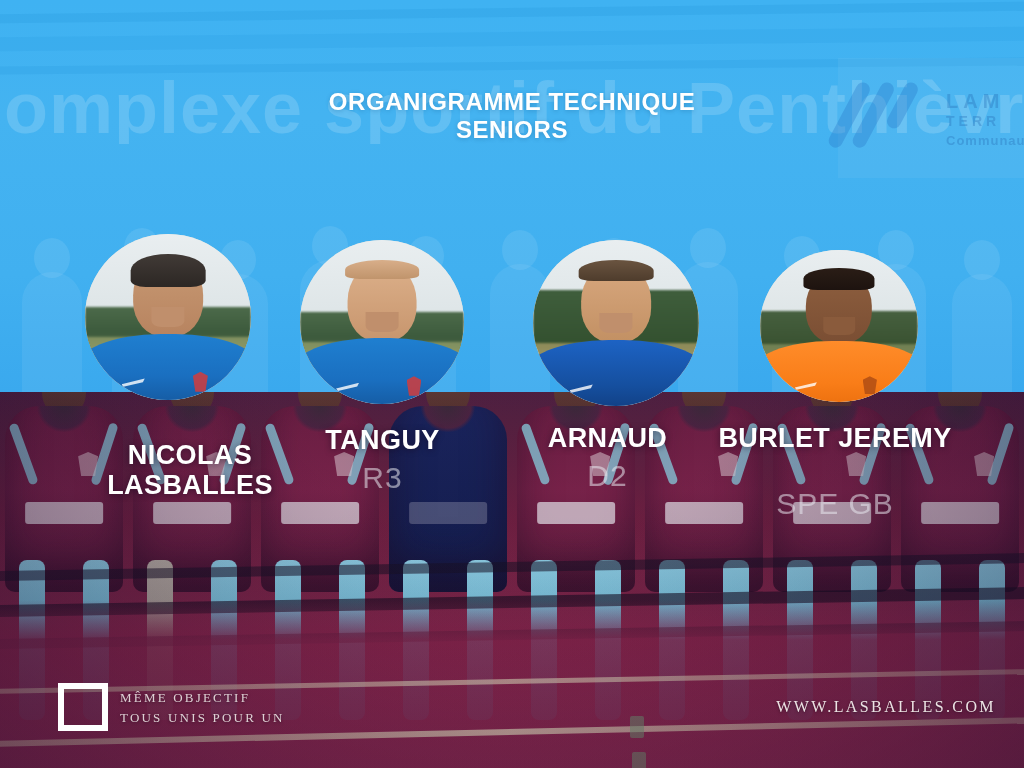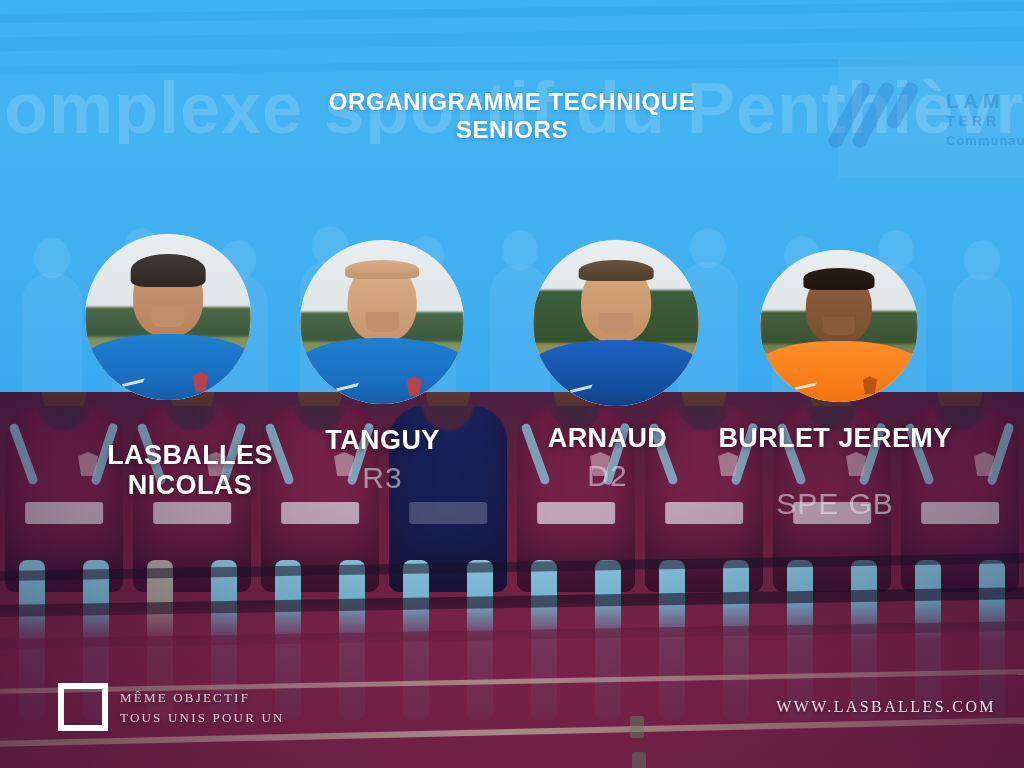--- a/index.html
+++ b/index.html
@@ -594,22 +594,22 @@
     <div class="pf-grass" style="top:62%;background:linear-gradient(180deg,#6e7f52,#8a8e5e);"></div>
     <div class="pf-head" style="background:linear-gradient(180deg,#8e5f3f,#7a4e33);"></div>
     <div class="pf-hair" style="background:linear-gradient(180deg,#2a1d16,#1d130f);height:14%;"></div>
     <div class="pf-neck" style="background:#8a5b3c;"></div>
     <div class="pf-body orange"></div>
     <div class="pf-crest" style="background:rgba(180,80,20,0.9);"></div>
     <div class="pf-swoosh"></div>
   </div>
 
   <div class="name-block" style="left:60px;top:440px;width:260px;">
+    <span class="nm">NICOLAS</span>
     <span class="nm">LASBALLES</span>
-    <span class="nm">NICOLAS</span>
   </div>
 
   <div class="name-block" style="left:255px;top:425px;width:255px;">
     <span class="nm">TANGUY</span>
     <span class="role">R3</span>
   </div>
 
   <div class="name-block" style="left:480px;top:423px;width:255px;">
     <span class="nm">ARNAUD</span>
     <span class="role">D2</span>

